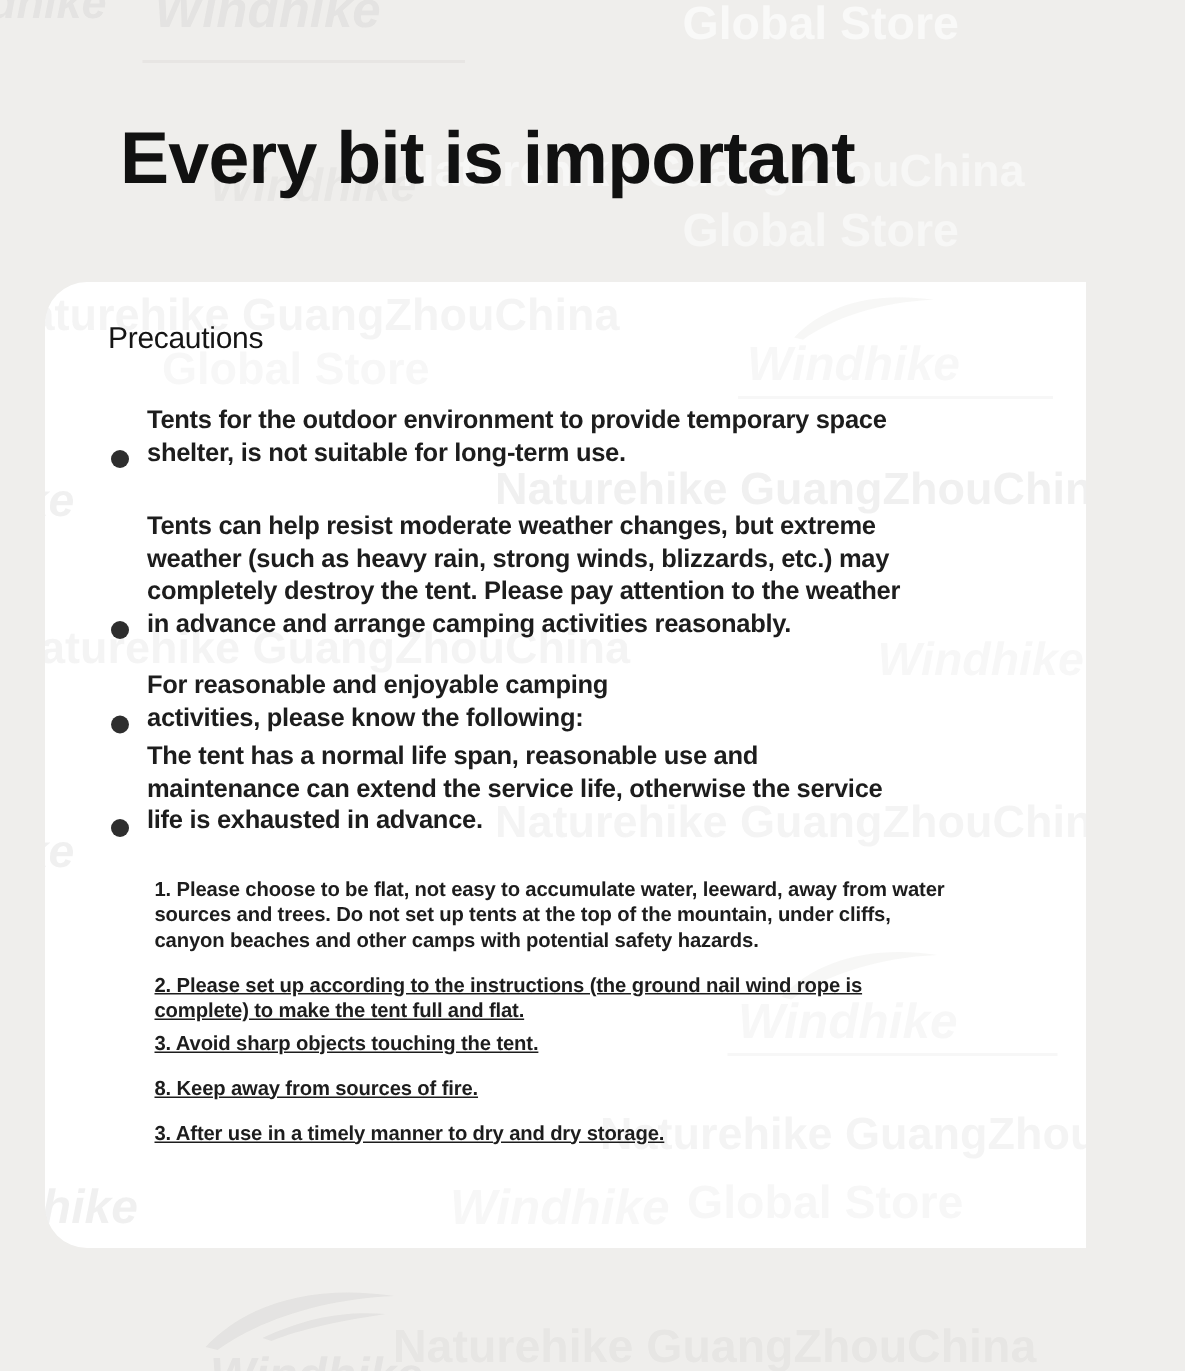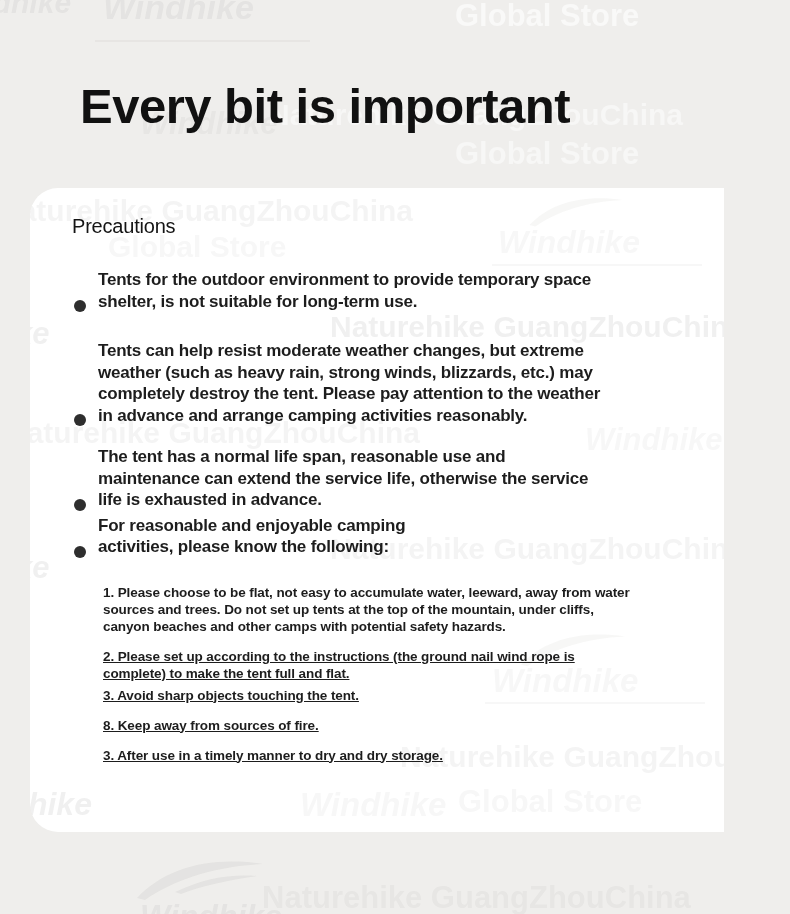--- a/index.html
+++ b/index.html
@@ -131,29 +131,29 @@
       <div class="bullet-row">
         <span class="dot"></span>
         <div class="bullet-text">Tents can help resist moderate weather changes, but extreme
 weather (such as heavy rain, strong winds, blizzards, etc.) may
 completely destroy the tent. Please pay attention to the weather
 in advance and arrange camping activities reasonably.</div>
       </div>
 
       <div class="bullet-row">
         <span class="dot"></span>
-        <div class="bullet-text">The tent has a normal life span, reasonable use and
-maintenance can extend the service life, otherwise the service
-life is exhausted in advance.</div>
+        <div class="bullet-text">For reasonable and enjoyable camping
+activities, please know the following:</div>
       </div>
 
       <div class="bullet-row">
         <span class="dot"></span>
-        <div class="bullet-text">For reasonable and enjoyable camping
-activities, please know the following:</div>
+        <div class="bullet-text">The tent has a normal life span, reasonable use and
+maintenance can extend the service life, otherwise the service
+life is exhausted in advance.</div>
       </div>
 
       <div class="num-list">
         <div class="num-item">1. Please choose to be flat, not easy to accumulate water, leeward, away from water
 sources and trees. Do not set up tents at the top of the mountain, under cliffs,
 canyon beaches and other camps with potential safety hazards.</div>
         <div class="num-item">2. Please set up according to the instructions (the ground nail wind rope is
 complete) to make the tent full and flat.</div>
         <div class="num-item">3. Avoid sharp objects touching the tent.</div>
         <div class="num-item">8. Keep away from sources of fire.</div>

